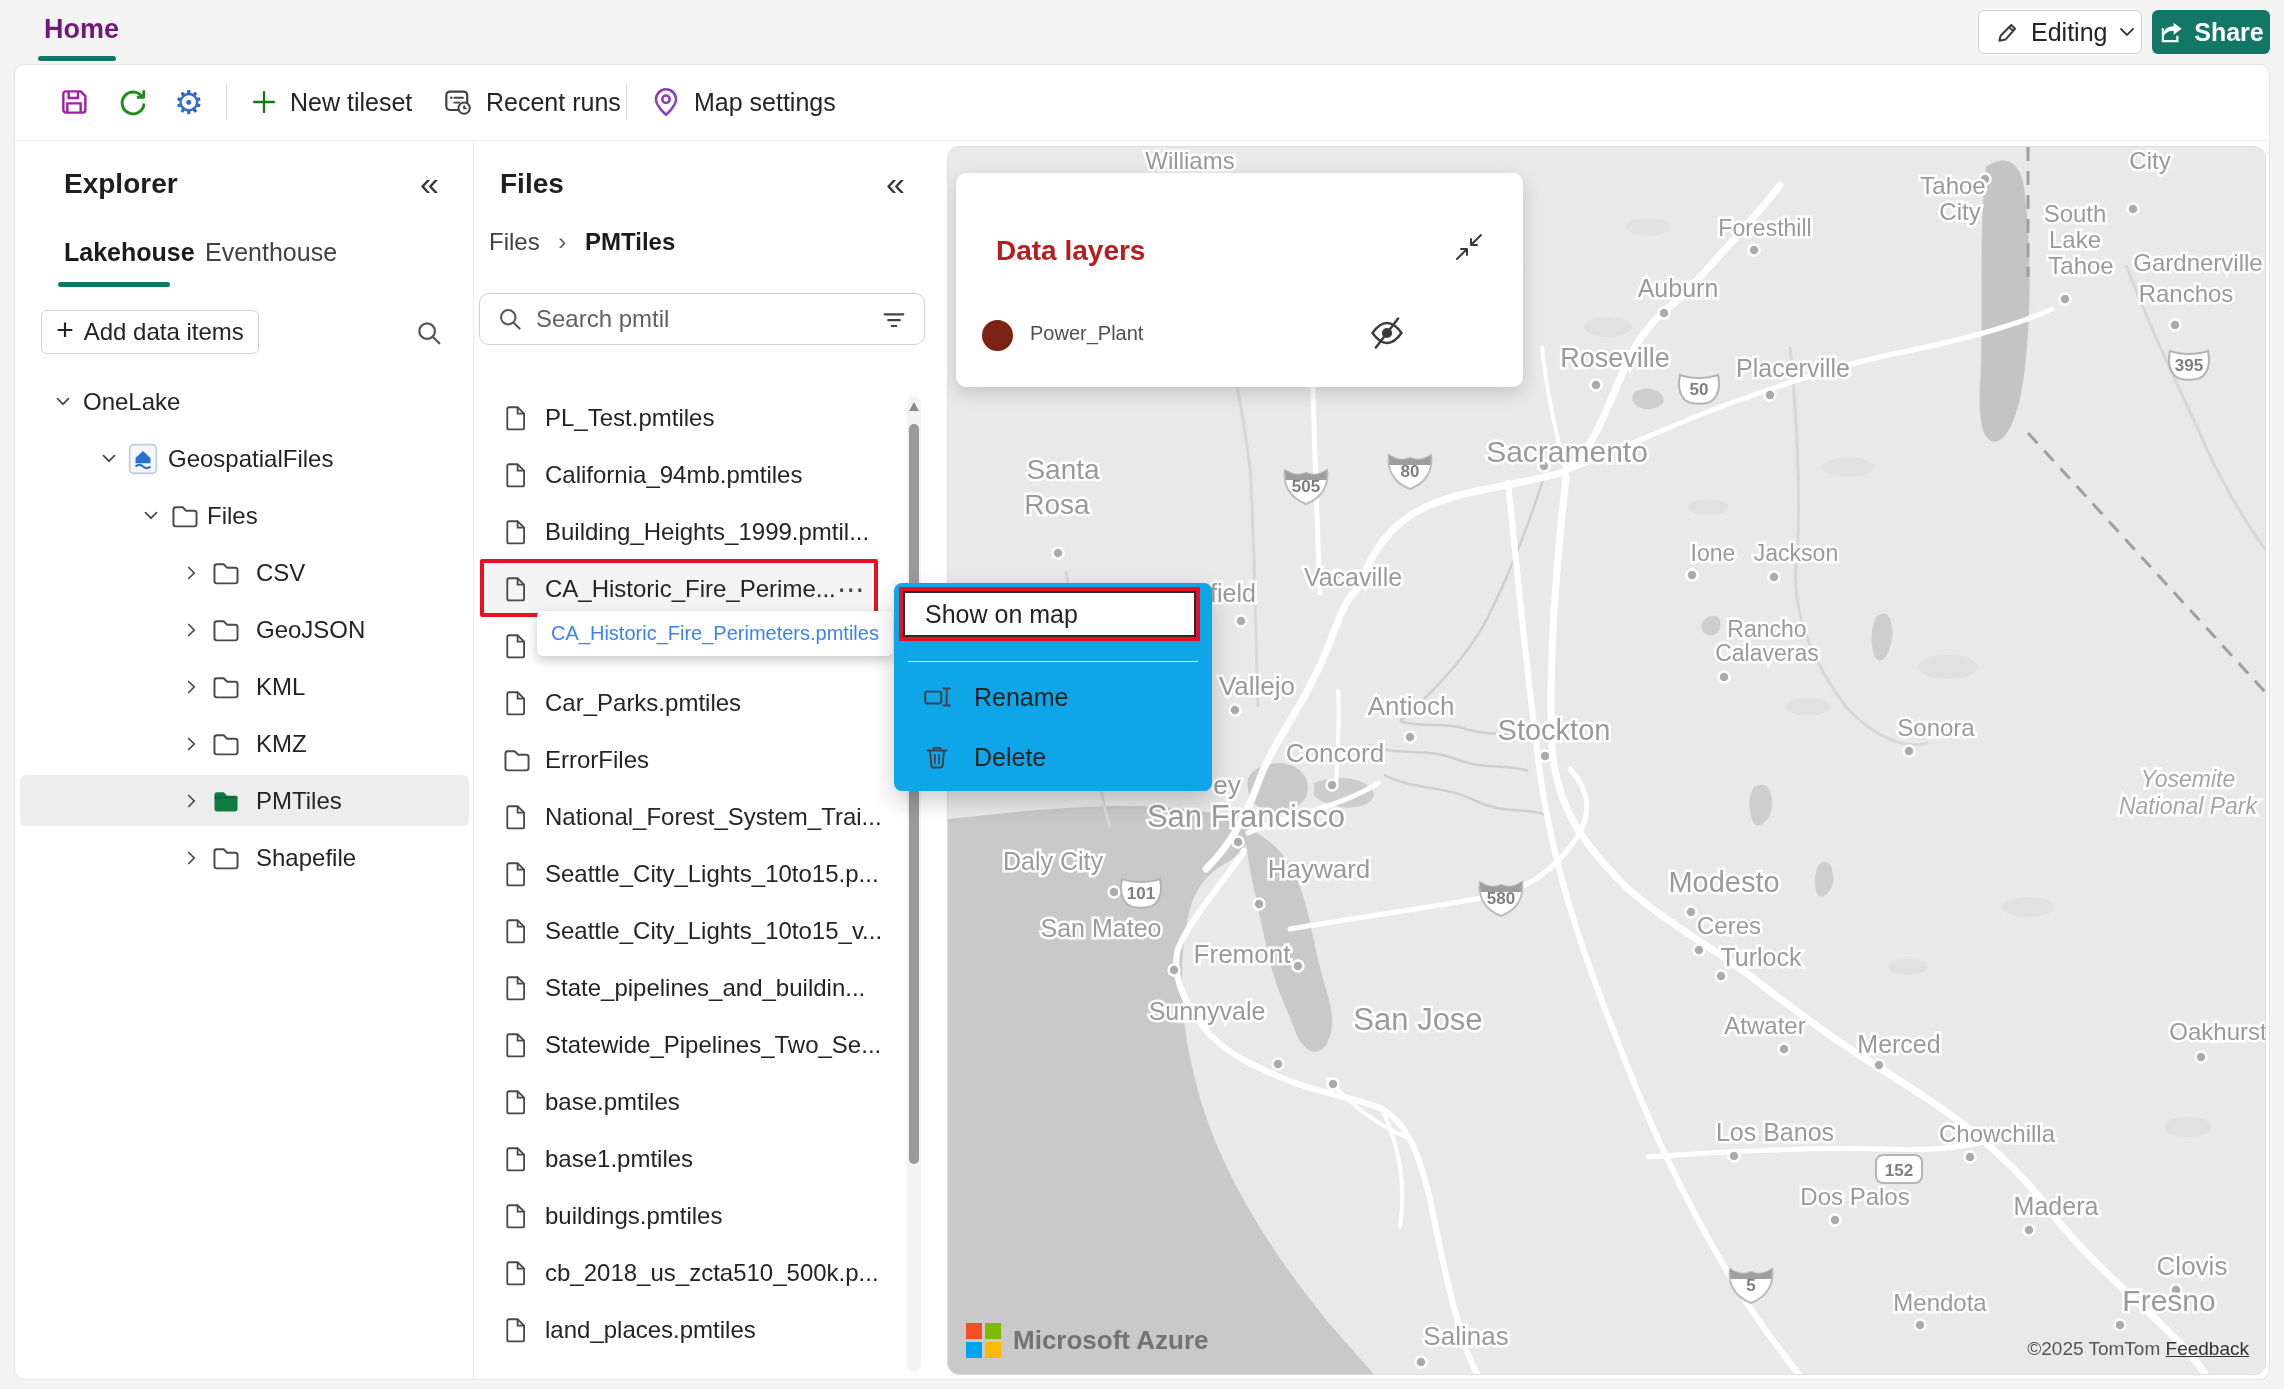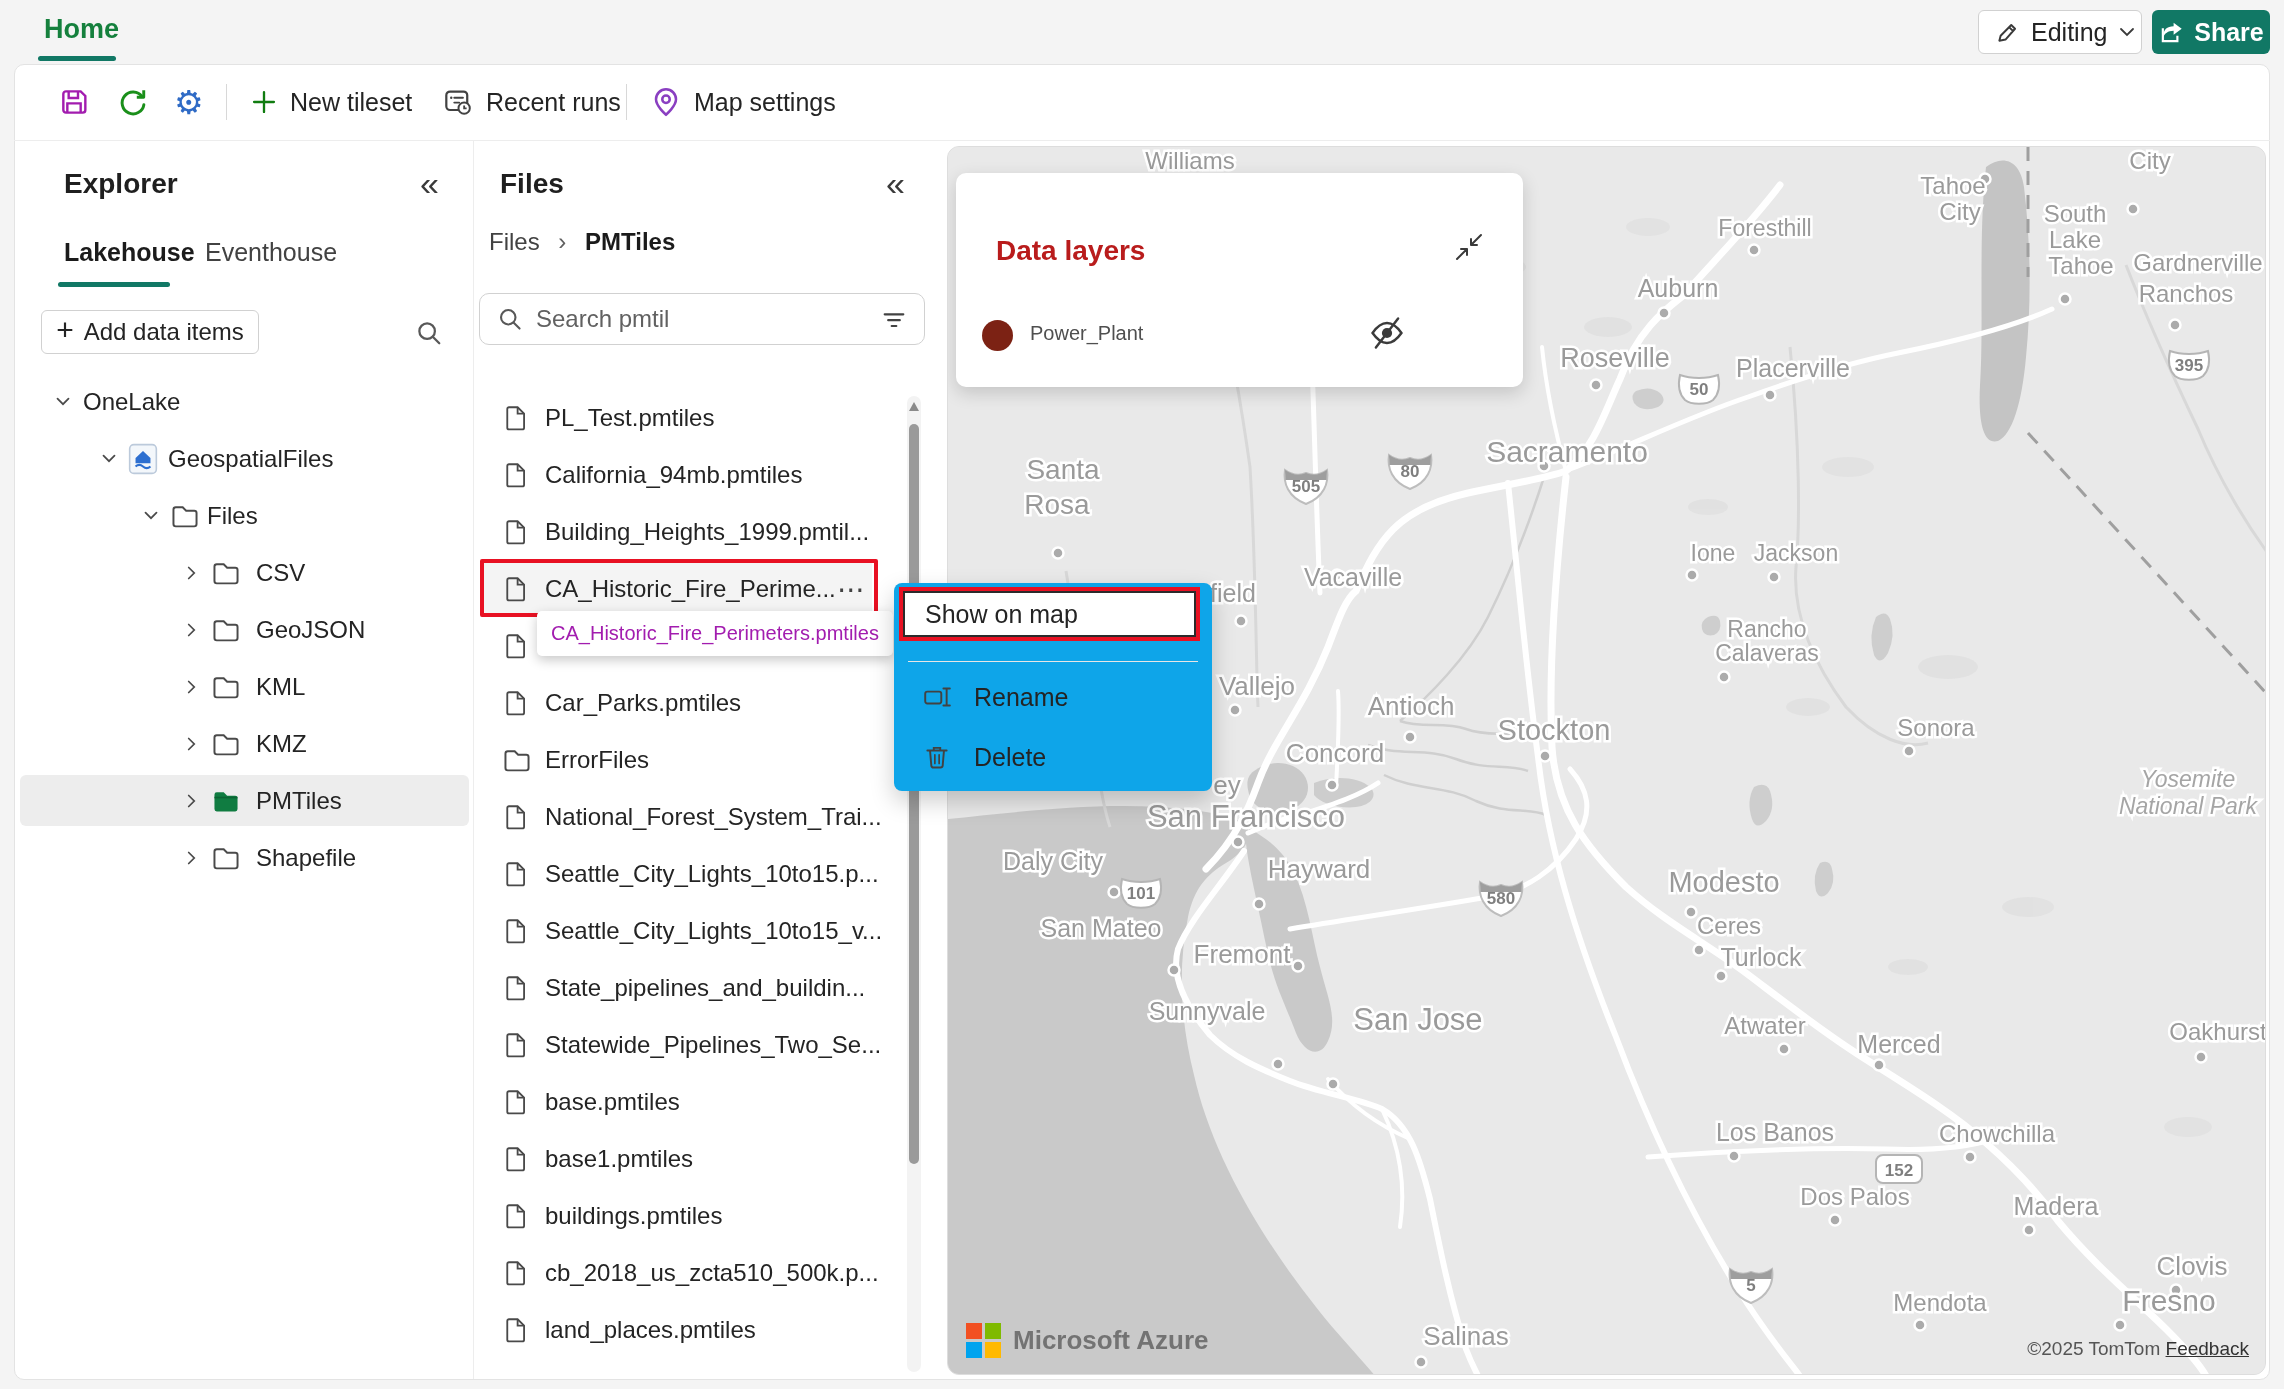--- a/index.html
+++ b/index.html
@@ -2,21 +2,21 @@
 <html><head>
 <meta charset="utf-8">
 <style>
   html,body{margin:0;padding:0}
   body{width:2284px;height:1389px;position:relative;overflow:hidden;background:#f4f4f4;
        font-family:"Liberation Sans","DejaVu Sans",sans-serif;color:#242424;}
   .abs{position:absolute}
   svg{display:block}
   
   #topbar{left:0;top:0;width:100%;height:64px;}
-  #home-tab{left:44px;top:14px;font-size:27px;font-weight:700;color:#15803d}
+  #home-tab{left:44px;top:14px;font-size:27px;font-weight:700;color:#701a75}
   #home-underline{left:38px;top:56px;width:78px;height:5px;border-radius:3px;background:#117865}
   .pillbtn{height:44px;border:1px solid #d1d1d1;border-radius:6px;background:#fff;display:flex;align-items:center;gap:10px;padding:0 16px;box-sizing:border-box;font-size:25px;color:#242424}
   #editing-btn{left:1978px;top:10px;width:164px}
   #share-btn{left:2152px;top:10px;width:118px;height:44px;border-radius:6px;background:#117865;color:#fff;display:flex;align-items:center;justify-content:center;gap:8px;font-size:25px;font-weight:600}
   
   #card{left:14px;top:64px;width:2256px;height:1316px;background:#fff;border:1px solid #e3e3e3;border-radius:10px;box-sizing:border-box}
   
   #cmdbar{left:14px;top:64px;width:2256px;height:76px;border-bottom:1px solid #ededed;}
   .cmditem{position:absolute;top:0;height:76px;display:flex;align-items:center;gap:12px;font-size:25px;color:#242424}
   .vdiv{position:absolute;top:20px;width:1px;height:36px;background:#d8d8d8}
@@ -37,21 +37,21 @@
   .frow{position:absolute;left:0;width:430px;height:57px}
   .frow .fic{position:absolute;left:23px;top:50%;transform:translateY(-50%)}
   .frow .lbl{position:absolute;left:66px;top:50%;transform:translateY(-50%);font-size:24px;white-space:nowrap}
   .frow .selbg{position:absolute;left:1px;top:2px;width:392px;height:52px;background:#f4f4f4}
   .frow .dots{position:absolute;left:358px;top:50%;transform:translateY(-50%);font-size:28px;letter-spacing:2px;color:#424242}
   #file-redbox{left:480px;top:559px;width:390px;height:50px;border:4px solid #e81123;border-radius:2px;z-index:30}
   #scroll-track{left:907px;top:396px;width:14px;height:976px;background:#f3f3f3;border-radius:7px}
   #scroll-thumb{left:909px;top:424px;width:10px;height:740px;background:#9a9a9a;border-radius:5px}
   #scroll-up{left:909px;top:402px;width:0;height:0;border-left:5px solid transparent;border-right:5px solid transparent;border-bottom:9px solid #8a8a8a}
   
-  #tooltip{left:537px;top:611px;width:356px;height:45px;background:#fff;border-radius:5px;box-shadow:0 4px 12px rgba(0,0,0,.22);display:flex;align-items:center;justify-content:center;font-size:20px;color:#a21caf;z-index:40;white-space:nowrap}
+  #tooltip{left:537px;top:611px;width:356px;height:45px;background:#fff;border-radius:5px;box-shadow:0 4px 12px rgba(0,0,0,.22);display:flex;align-items:center;justify-content:center;font-size:20px;color:#3b82f6;z-index:40;white-space:nowrap}
   
   #ctxmenu{left:894px;top:583px;width:318px;height:208px;background:#0ea5e9;border-radius:8px;box-shadow:0 10px 24px rgba(0,0,0,.20);z-index:50}
   #menu-redbox{position:absolute;left:5px;top:4px;width:301px;height:54px;border:4px solid #e81123;box-shadow:inset 0 0 0 2px #2b2b2b;background:#fff;display:flex;align-items:center;padding-left:22px;box-sizing:border-box;font-size:25px}
   .menurow{position:absolute;left:0;width:100%;height:52px;display:flex;align-items:center;gap:22px;padding-left:28px;box-sizing:border-box;font-size:25px;color:#242424}
   #menu-div{position:absolute;left:14px;top:78px;width:290px;height:1px;background:#e6e6e6}
   
   #map{left:947px;top:146px;width:1319px;height:1229px;border-radius:12px;overflow:hidden;background:#e9e9e9;border:1px solid #ddd;box-sizing:border-box}
   #layers-panel{left:8px;top:26px;width:567px;height:214px;background:#fff;border-radius:10px;box-shadow:0 6px 18px rgba(0,0,0,.16);z-index:20}
   #layers-title{position:absolute;left:40px;top:62px;font-size:28px;font-weight:700;color:#b91c1c}
   #layer-dot{position:absolute;left:26px;top:147px;width:31px;height:31px;border-radius:50%}

